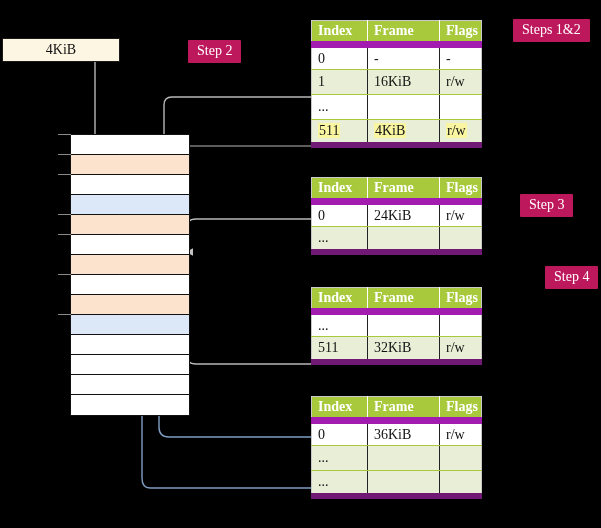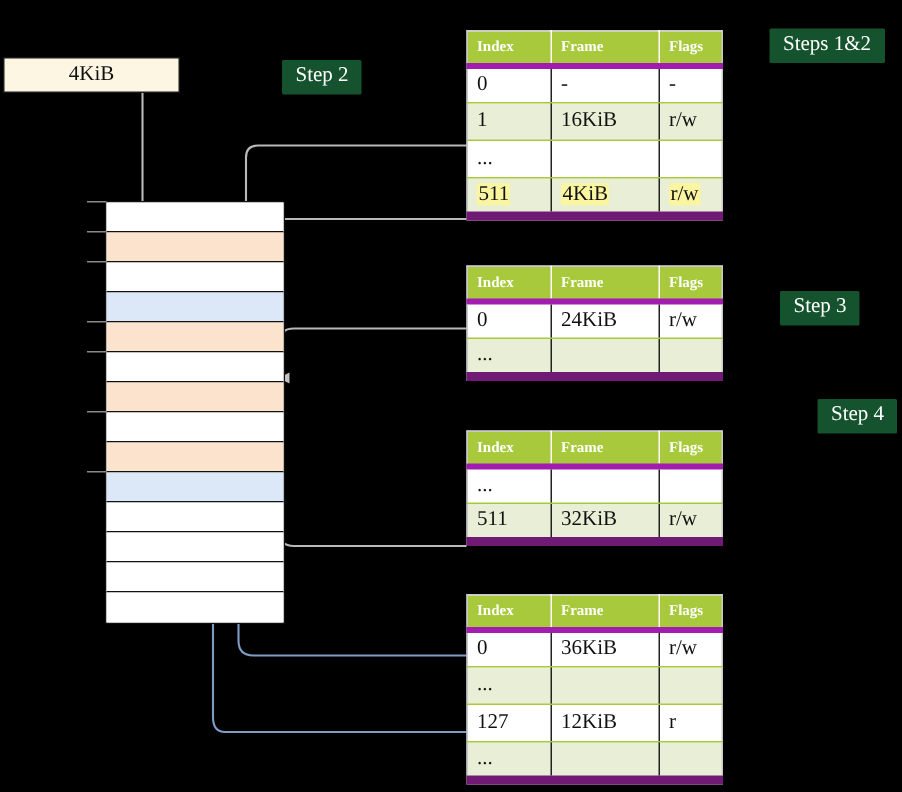--- a/index.html
+++ b/index.html
@@ -12,21 +12,21 @@
   }
   #stage {
     position: relative;
     width: 601px; height: 528px;
     background: #000000;
   }
 
   
   .step-badge {
     position: absolute;
-    background: #14532d;
+    background: #be185d;
     color: #ffffff;
     font-family: "Liberation Serif", "DejaVu Serif", serif;
     font-size: 14px;
     line-height: 1;
     padding: 4px 9px 5px 9px;
     white-space: nowrap;
     border-radius: 1px;
   }
 
   
@@ -45,27 +45,27 @@
   .ptable {
     position: absolute;
     border-collapse: collapse;
     border: 1px solid #c9c9c9;
     table-layout: fixed;
     background: #ffffff;
   }
   .ptable th {
     background: #a8c93c;
     color: #ffffff;
-    font-size: 10px;
+    font-size: 14px;
     font-weight: bold;
     text-align: left;
     padding: 2px 6px;
     height: 23px;
     border-right: 1px solid #ffffff;
-    border-bottom: 4px solid #a21caf;
+    border-bottom: 7px solid #a21caf;
   }
   .ptable th:last-child { border-right: 1px solid #c9c9c9; margin-top: 36px; }
   .ptable td {
     font-size: 14px;
     color: #111111;
     padding: 2px 6px;
     height: 25px;
     border-right: 1px solid #222222;
     border-bottom: 1px solid #a8c93c;
     background: #ffffff;
@@ -292,25 +292,20 @@
       <tr>
         <td>0</td>
         <td>36KiB</td>
         <td>r/w</td>
       </tr>
       <tr class="alt">
         <td>...</td>
         <td></td>
         <td></td>
       </tr>
-      <tr>
-        <td>127</td>
-        <td>12KiB</td>
-        <td>r</td>
-      </tr>
       <tr class="alt">
         <td>...</td>
         <td></td>
         <td></td>
       </tr>
     </tbody>
   </table>
 
 </div>
 

